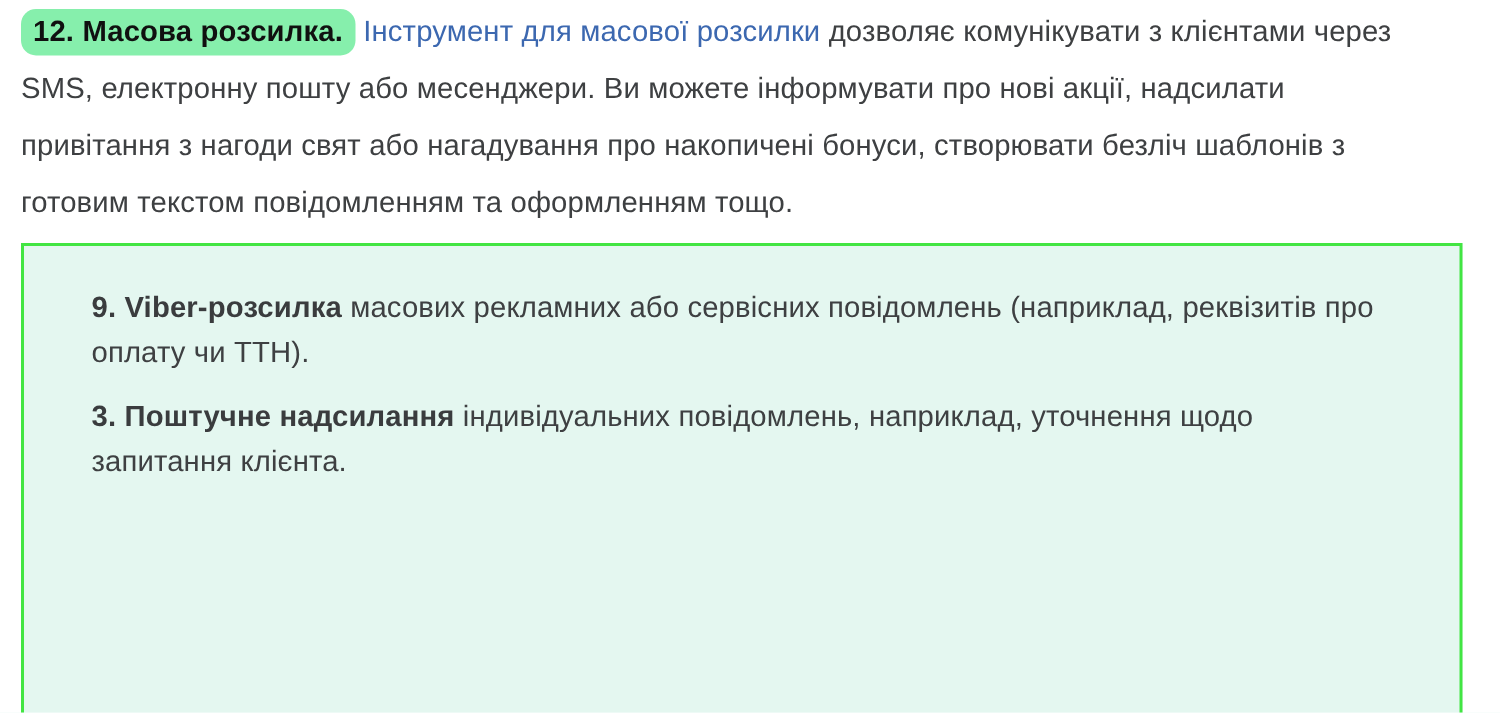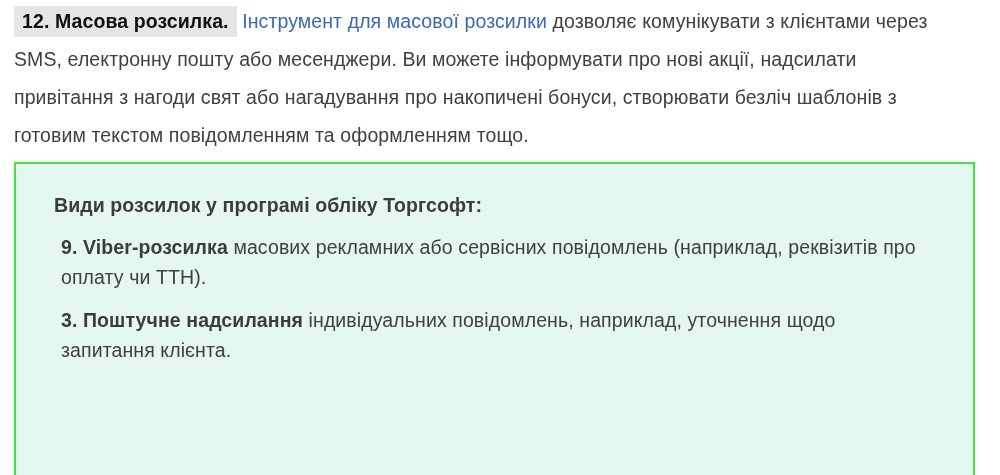--- a/index.html
+++ b/index.html
@@ -18,24 +18,25 @@
     position: relative;
   }
   .intro {
     margin: 2px 20px 0 14px;
     max-width: 945px;
     font-size: 19.5px;
     line-height: 38px;
     letter-spacing: 0.1px;
   }
   .hl {
-    background: #e5e5e5;
+    background: #86efac;
     color: #101010;
     font-weight: bold;
     padding: 4px 8px 5px 8px;
+    border-radius: 10px;
   }
   .inline-link {
     color: #3c68b0;
     cursor: pointer;
   }
   .info-box {
     box-sizing: border-box;
     margin: 8px 0 0 14px;
     width: 961px;
     height: 400px; 
@@ -66,21 +67,20 @@
 
 <div class="page">
 
   <p class="intro">
     <span class="hl">12. Масова розсилка.</span>
     <a class="inline-link">Інструмент для масової розсилки</a>
     <span>дозволяє комунікувати з клієнтами через SMS, електронну пошту або месенджери. Ви можете інформувати про нові акції, надсилати привітання з нагоди свят або нагадування про накопичені бонуси, створювати безліч шаблонів з готовим текстом повідомленням та оформленням тощо.</span>
   </p>
 
   <div class="info-box">
-    <p class="box-heading">Види розсилок у програмі обліку Торгсофт:</p>
 
 
 
     <p class="box-item">
       <span class="lead">9. Viber-розсилка</span>
       <span>масових рекламних або сервісних повідомлень (наприклад, реквізитів про оплату чи ТТН).</span>
     </p>
 
     <p class="box-item">
       <span class="lead">3. Поштучне надсилання</span>

